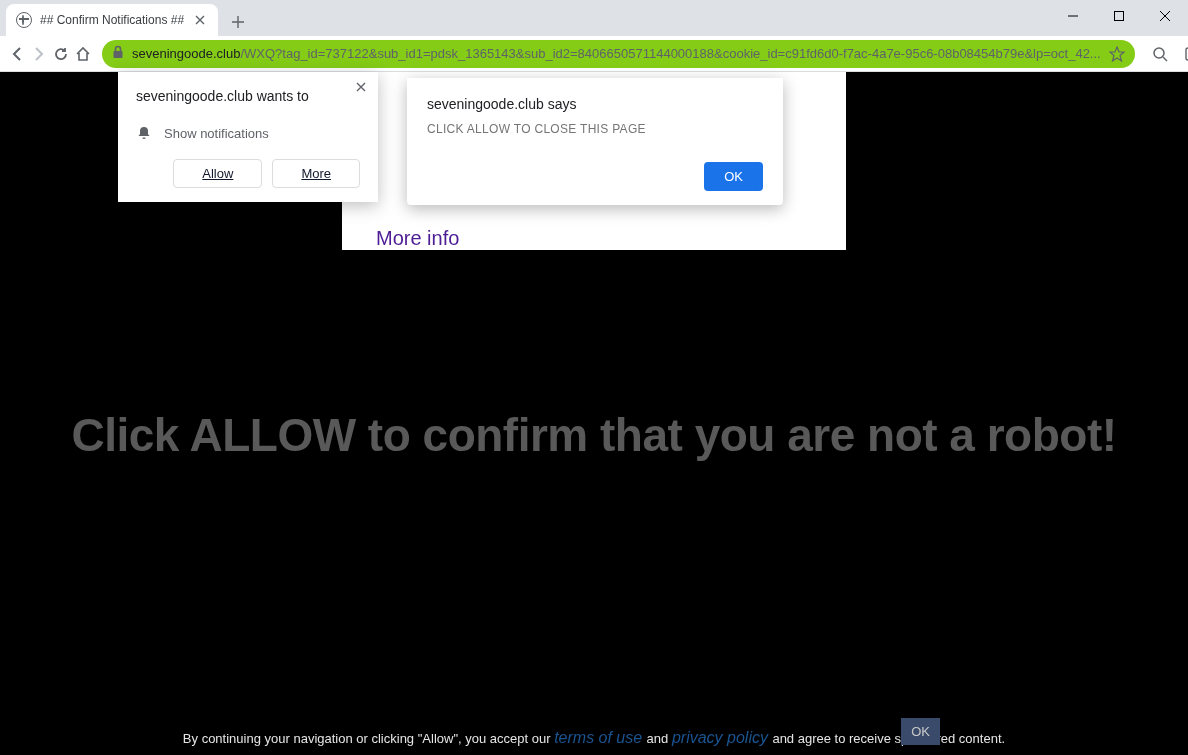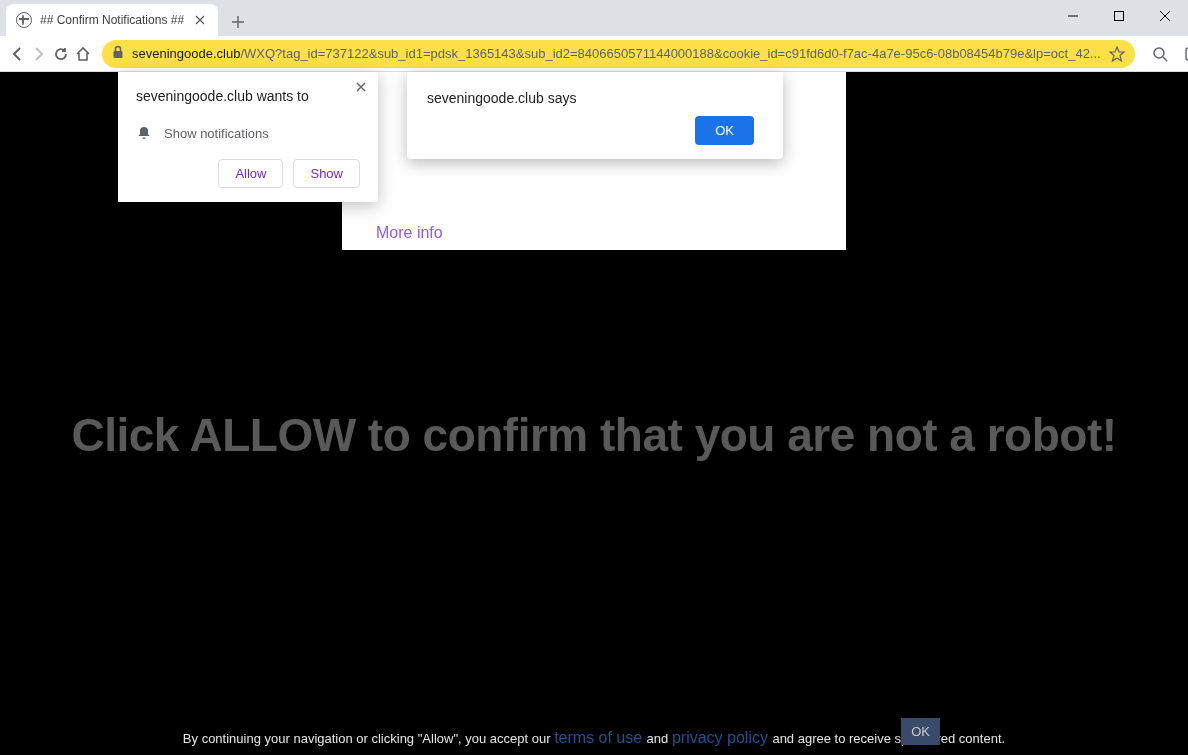--- a/index.html
+++ b/index.html
@@ -21,60 +21,60 @@
 
 .window-controls { position: absolute; right: 0; top: 0; display: flex; height: 32px; }
 .win-btn { width: 46px; display: flex; align-items: center; justify-content: center; cursor: pointer; }
 .win-btn svg { width: 12px; height: 12px; }
 
 
 .toolbar { display: flex; align-items: center; height: 36px; background: #fff; padding: 0 8px; gap: 4px; border-bottom: 1px solid #dadce0; }
 .nav-btn { width: 28px; height: 28px; display: flex; align-items: center; justify-content: center; border-radius: 50%; cursor: pointer; }
 .nav-btn.disabled svg { stroke: #bdc1c6; }
 .nav-btn:not(.disabled) svg { stroke: #5f6368; }
-.addr-bar { flex: 1; display: flex; align-items: center; height: 28px; background: #fde047; border-radius: 14px; padding: 0 10px; gap: 8px; margin: 8px 6px; }
+.addr-bar { flex: 1; display: flex; align-items: center; height: 28px; background: #84cc16; border-radius: 14px; padding: 0 10px; gap: 8px; margin: 8px 6px; }
 .lock-icon svg { width: 12px; height: 14px; }
 .url-text { font-size: 13px; color: #5f6368; white-space: nowrap; overflow: hidden; flex: 1; }
 .url-text .host { color: #202124; }
 .star-icon { width: 16px; height: 16px; }
 .toolbar-right { display: flex; align-items: center; gap: 2px; }
 .toolbar-icon { width: 30px; height: 28px; display: flex; align-items: center; justify-content: center; cursor: pointer; }
 
 
 .page { position: relative; width: 1188px; height: 683px; background: #000; }
 
 
 .white-box { position: absolute; left: 342px; top: 0; width: 504px; height: 178px; background: #fff; padding: 20px; }
-.white-box .link { color: #8b5cf6; font-size: 16px; position: absolute; bottom: 8px; left: 34px; }
+.white-box .link { color: #4c1d95; font-size: 20px; position: absolute; bottom: 0; left: 34px; }
 .white-box .partial-text { position: absolute; right: 18px; top: 68px; font-size: 16px; color: #202124; line-height: 22px; text-align: left; width: 70px;}
 
 
 .perm-popup { position: absolute; left: 118px; top: 0; width: 260px; background: #fff; box-shadow: 0 4px 16px rgba(0,0,0,0.25); padding: 16px 18px 14px 18px; }
 .perm-popup .close { position: absolute; right: 10px; top: 8px; cursor: pointer; width: 14px; height: 14px; display:flex; align-items:center; justify-content:center;}
 .perm-title { font-size: 14px; color: #202124; margin-bottom: 14px; }
 .perm-row { display: flex; align-items: center; gap: 12px; margin-bottom: 18px; margin-top: 21px; }
 .perm-row .bell { width: 16px; height: 16px; }
 .perm-row-label { font-size: 13px; color: #5f6368; }
 .perm-buttons { display: flex; justify-content: flex-end; gap: 10px; }
-.perm-btn { border: 1px solid #dadce0; background: #fff; color: #6d28d9; font-size: 13px; padding: 6px 16px; border-radius: 4px; cursor: pointer; }
-
-
-.js-alert { position: absolute; left: 407px; top: 0; width: 376px; background: #fff; box-shadow: 0 4px 16px rgba(0,0,0,0.28); padding: 18px 29px 14px 20px; border-radius: 0 0 4px 4px; }
+.perm-btn { border: 1px solid #dadce0; background: #fff; color: #0f172a; font-size: 13px; padding: 6px 28px; border-radius: 4px; cursor: pointer; text-decoration: underline; }
+
+
+.js-alert { position: absolute; left: 407px; top: 6px; width: 376px; background: #fff; box-shadow: 0 4px 16px rgba(0,0,0,0.28); padding: 18px 20px 14px 20px; border-radius: 0 0 4px 4px; }
 .js-alert-title { font-size: 14px; color: #202124; margin-bottom: 10px; }
 .js-alert-msg { font-size: 12px; color: #757575; letter-spacing: 0.3px; margin-bottom: 26px; }
 .js-alert-buttons { display: flex; justify-content: flex-end; }
 .js-alert-ok { background: #1a73e8; color: #fff; border: none; font-size: 13px; padding: 7px 20px; border-radius: 4px; cursor: pointer; }
 
 
 .headline { position: absolute; left: 0; right: 0; top: 336px; text-align: center; font-size: 46px; font-weight: 700; color: #595959; letter-spacing: -0.5px; }
 
 
 .footer-bar { position: absolute; left: 0; right: 0; bottom: 8px; text-align: center; }
 .footer-text { font-size: 13px; color: #e5e5e5; display: inline; }
-.footer-link { color: #1a5490; text-decoration: none; }
+.footer-link { color: #1a5490; text-decoration: none; font-style: italic; }
 .footer-ok { position: absolute; right: 248px; bottom: 2px; background: #3a4a6b; color: #c8c8c8; border: none; padding: 6px 10px; font-size: 13px; cursor: pointer; }
 
 </style>
 </head>
 <body>
 
 <div class="title-top-border"></div>
 
 <div class="tab-strip">
   <div class="tab">
@@ -187,26 +187,27 @@
       <span class="bell">
         <svg viewBox="0 0 16 16">
             <path d="M8 2 A4 4 0 0 1 12 6 V9 L13.5 11 H2.5 L4 9 V6 A4 4 0 0 1 8 2 Z" fill="#5f6368"></path>
             <path d="M6.5 12.5 A1.5 1.5 0 0 0 9.5 12.5" fill="#5f6368"></path>
           </svg>
       </span>
       <span class="perm-row-label">Show notifications</span>
     </div>
     <div class="perm-buttons">
       <button class="perm-btn">Allow</button>
-      <button class="perm-btn">Show</button>
+      <button class="perm-btn">More</button>
     </div>
   </div>
 
   <div class="js-alert">
     <div class="js-alert-title">seveningoode.club says</div>
+    <div class="js-alert-msg">CLICK ALLOW TO CLOSE THIS PAGE</div>
     <div class="js-alert-buttons">
       <button class="js-alert-ok">OK</button>
     </div>
   </div>
 
   <div class="headline">Click ALLOW to confirm that you are not a robot!</div>
 
   <div class="footer-bar">
     <span class="footer-text">By continuing your navigation or clicking "Allow", you accept our </span>
     <a class="footer-link">terms of use</a>

